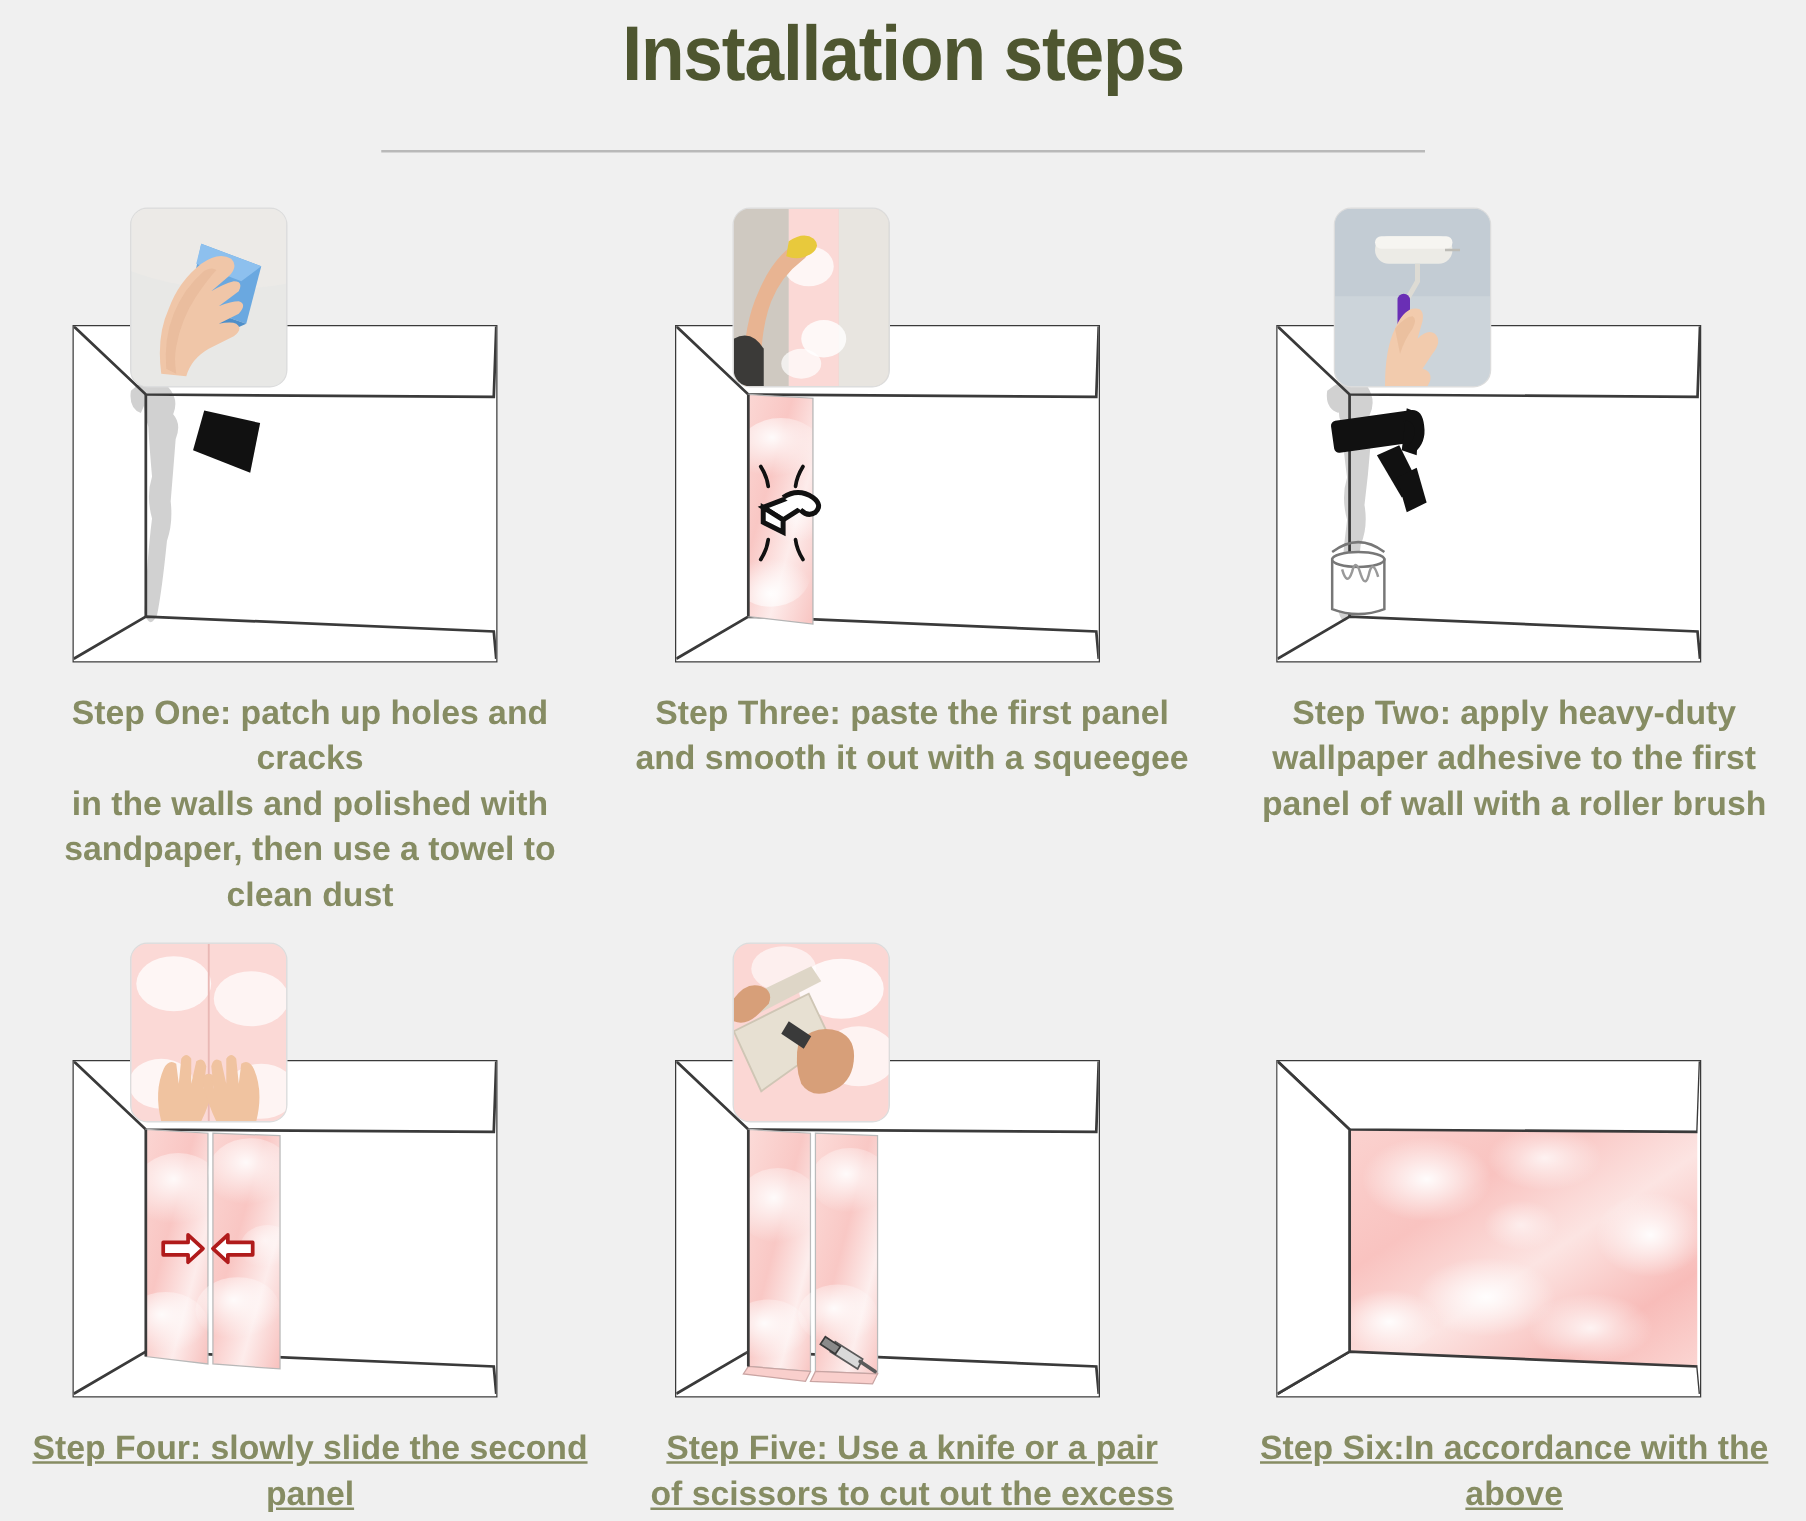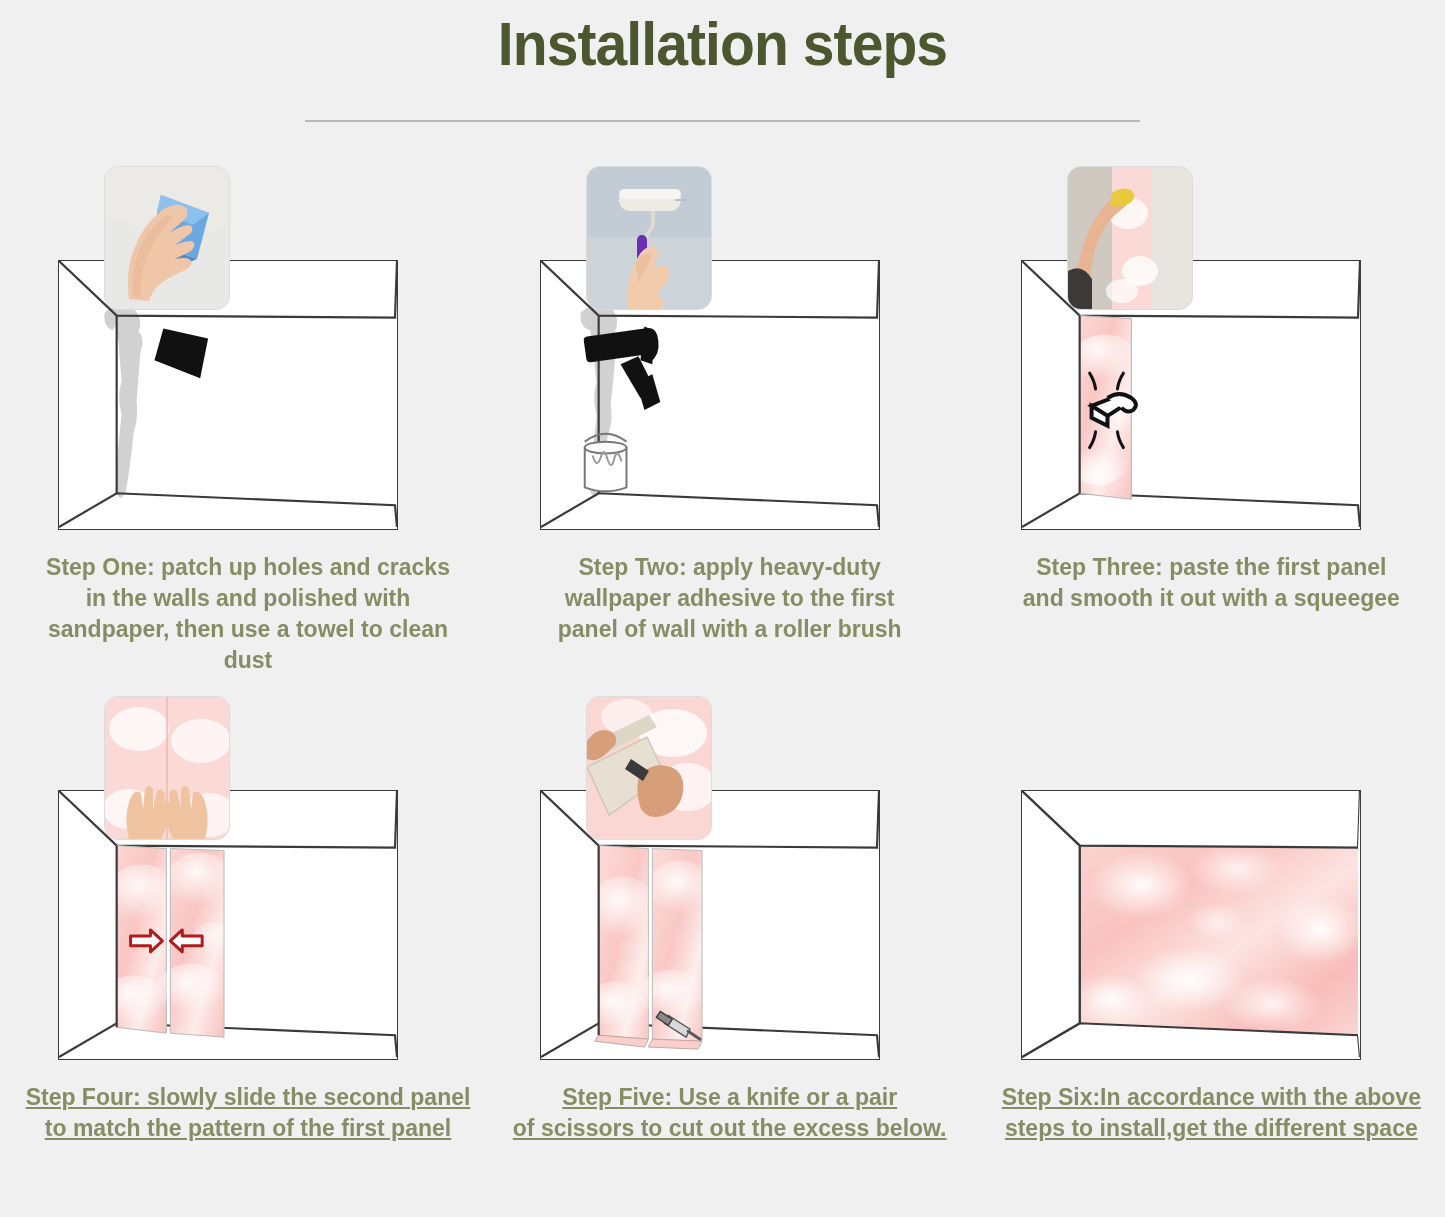--- a/index.html
+++ b/index.html
@@ -54,21 +54,21 @@
     border:1px solid #dcdcdc;
     background:#dfe2e4;
     left:104px;top:16px;
     z-index:5;
   }
   .photo svg{display:block;width:100%;height:100%;}
   
   .caption{
     color:#868c63;
     font-weight:bold;
-    font-size:23px;
+    font-size:27px;
     line-height:1.35;
     text-align:center;
     padding:0 8px;
     white-space:pre-line;
     margin-left:15px;
   }
   .cap-r1{margin-top:2px;}
   .cap-r2{margin-top:2px;text-decoration:underline;}
 </style>
 </head>
@@ -109,69 +109,20 @@
           <g>
             <path d="M24 132 Q20 102 30 80 Q38 58 56 44 Q70 34 80 40 Q86 46 78 54 L64 66 Q74 60 82 58 Q90 58 86 66 L70 78 Q80 74 86 74 Q93 76 86 84 L70 92 Q80 90 84 92 Q90 96 82 102 L62 112 Q48 120 44 134 Z" fill="#f0c6a8"></path>
             <path d="M28 128 Q26 104 34 84 Q42 64 58 50 Q64 46 68 49 Q60 58 52 70 Q40 88 36 110 Q34 120 36 132 Z" fill="#e3b394" opacity=".5"></path>
           </g>
         </svg>
       </div>
     </div>
     <div class="caption cap-r1">Step One: patch up holes and cracks
 in the walls and polished with
 sandpaper, then use a towel to clean dust</div>
-  </div>
-
-  <div class="step-cell">
-    <div class="illus">
-      <div class="room">
-        <svg viewBox="0 0 340 270" preserveAspectRatio="none">
-          <g fill="#c9c9c9" opacity=".85">
-            <path d="M52 46 q12 -8 20 2 q8 12 2 24 q8 10 1 22 q-2 26 -5 50 q3 18 -3 32 q-4 36 -8 56 q-6 12 -10 -2 q3 -42 7 -74 q-5 -18 0 -34 q-3 -22 -4 -40 q-6 -18 0 -36z"></path>
-            <path d="M40 52 q16 -14 28 -4 q-14 10 -19 22 q-11 -4 -9 -18z"></path>
-          </g>
-          <path d="M0 0 L58 55 L338 57 L340 0" fill="none" stroke="#3a3a3a" stroke-width="2.2"></path>
-          <path d="M58 55 L58 234" fill="none" stroke="#3a3a3a" stroke-width="2.2"></path>
-          <path d="M0 268 L58 234 L338 246 L340 268" fill="none" stroke="#3a3a3a" stroke-width="2.2"></path>
-          <g fill="#111111">
-            <rect x="44" y="72" width="66" height="26" rx="4" transform="rotate(-8 77 85)"></rect>
-            <path d="M104 66 L114 70 L112 104 L100 100 Z"></path>
-            <path d="M80 104 L98 96 L114 128 L100 138 Z"></path>
-            <path d="M96 122 L112 114 L120 142 L104 150 Z"></path>
-            <path d="M100 70 q16 -8 18 10 q2 14 -8 22 l-6 -5 q8 -6 6 -15 q-2 -8 -10 -5z"></path>
-          </g>
-          <g fill="none" stroke="#777777" stroke-width="2">
-            <path d="M44 188 h42 v40 q-21 8 -42 0 z" fill="#ffffff"></path>
-            <ellipse cx="65" cy="188" rx="21" ry="6" fill="#ffffff"></ellipse>
-            <path d="M44 182 q21 -16 42 0"></path>
-            <path d="M52 196 q4 14 8 2 q3 -12 7 2 q4 12 7 -2 q3 -10 7 4" stroke="#999999"></path>
-          </g>
-        </svg>
-      </div>
-      <div class="photo">
-        <svg viewBox="0 0 124 142" preserveAspectRatio="none">
-          <rect width="124" height="142" fill="#ccd4da"></rect>
-          <rect width="124" height="70" fill="#c3ccd4"></rect>
-          <g>
-            <rect x="32" y="22" width="62" height="22" rx="11" fill="#ecebe6"></rect>
-            <rect x="32" y="22" width="62" height="10" rx="5" fill="#f6f5f1"></rect>
-            <path d="M88 33 h12" stroke="#bdbcb6" stroke-width="2"></path>
-          </g>
-          <path d="M66 44 L66 58 L58 72" stroke="#dddbd4" stroke-width="4" fill="none"></path>
-          <rect x="50" y="68" width="10" height="34" rx="5" fill="#6a2fb5"></rect>
-          <g>
-            <path d="M40 142 Q40 112 48 96 Q54 82 62 80 Q72 78 70 90 L66 104 Q74 96 80 100 Q86 106 78 116 L70 128 Q78 130 76 138 L74 142 Z" fill="#f2cbad"></path>
-            <path d="M48 96 Q56 86 62 86 Q66 88 62 96 Q56 104 52 116 Z" fill="#e6b996" opacity=".6"></path>
-          </g>
-        </svg>
-      </div>
-    </div>
-    <div class="caption cap-r1">Step Two: apply heavy-duty
-wallpaper adhesive to the first
-panel of wall with a roller brush</div>
   </div>
 
   <div class="step-cell">
     <div class="illus">
       <div class="room">
         <svg viewBox="0 0 340 270" preserveAspectRatio="none">
           <defs>
             <linearGradient id="pinkA" x1="0" y1="0" x2="1" y2="1">
               <stop offset="0%" stop-color="#fbd7d4"></stop>
               <stop offset="35%" stop-color="#f9c7c4"></stop>
@@ -230,20 +181,69 @@
       </div>
     </div>
     <div class="caption cap-r1">Step Three: paste the first panel
 and smooth it out with a squeegee</div>
   </div>
 
   <div class="step-cell">
     <div class="illus">
       <div class="room">
         <svg viewBox="0 0 340 270" preserveAspectRatio="none">
+          <g fill="#c9c9c9" opacity=".85">
+            <path d="M52 46 q12 -8 20 2 q8 12 2 24 q8 10 1 22 q-2 26 -5 50 q3 18 -3 32 q-4 36 -8 56 q-6 12 -10 -2 q3 -42 7 -74 q-5 -18 0 -34 q-3 -22 -4 -40 q-6 -18 0 -36z"></path>
+            <path d="M40 52 q16 -14 28 -4 q-14 10 -19 22 q-11 -4 -9 -18z"></path>
+          </g>
+          <path d="M0 0 L58 55 L338 57 L340 0" fill="none" stroke="#3a3a3a" stroke-width="2.2"></path>
+          <path d="M58 55 L58 234" fill="none" stroke="#3a3a3a" stroke-width="2.2"></path>
+          <path d="M0 268 L58 234 L338 246 L340 268" fill="none" stroke="#3a3a3a" stroke-width="2.2"></path>
+          <g fill="#111111">
+            <rect x="44" y="72" width="66" height="26" rx="4" transform="rotate(-8 77 85)"></rect>
+            <path d="M104 66 L114 70 L112 104 L100 100 Z"></path>
+            <path d="M80 104 L98 96 L114 128 L100 138 Z"></path>
+            <path d="M96 122 L112 114 L120 142 L104 150 Z"></path>
+            <path d="M100 70 q16 -8 18 10 q2 14 -8 22 l-6 -5 q8 -6 6 -15 q-2 -8 -10 -5z"></path>
+          </g>
+          <g fill="none" stroke="#777777" stroke-width="2">
+            <path d="M44 188 h42 v40 q-21 8 -42 0 z" fill="#ffffff"></path>
+            <ellipse cx="65" cy="188" rx="21" ry="6" fill="#ffffff"></ellipse>
+            <path d="M44 182 q21 -16 42 0"></path>
+            <path d="M52 196 q4 14 8 2 q3 -12 7 2 q4 12 7 -2 q3 -10 7 4" stroke="#999999"></path>
+          </g>
+        </svg>
+      </div>
+      <div class="photo">
+        <svg viewBox="0 0 124 142" preserveAspectRatio="none">
+          <rect width="124" height="142" fill="#ccd4da"></rect>
+          <rect width="124" height="70" fill="#c3ccd4"></rect>
+          <g>
+            <rect x="32" y="22" width="62" height="22" rx="11" fill="#ecebe6"></rect>
+            <rect x="32" y="22" width="62" height="10" rx="5" fill="#f6f5f1"></rect>
+            <path d="M88 33 h12" stroke="#bdbcb6" stroke-width="2"></path>
+          </g>
+          <path d="M66 44 L66 58 L58 72" stroke="#dddbd4" stroke-width="4" fill="none"></path>
+          <rect x="50" y="68" width="10" height="34" rx="5" fill="#6a2fb5"></rect>
+          <g>
+            <path d="M40 142 Q40 112 48 96 Q54 82 62 80 Q72 78 70 90 L66 104 Q74 96 80 100 Q86 106 78 116 L70 128 Q78 130 76 138 L74 142 Z" fill="#f2cbad"></path>
+            <path d="M48 96 Q56 86 62 86 Q66 88 62 96 Q56 104 52 116 Z" fill="#e6b996" opacity=".6"></path>
+          </g>
+        </svg>
+      </div>
+    </div>
+    <div class="caption cap-r1">Step Two: apply heavy-duty
+wallpaper adhesive to the first
+panel of wall with a roller brush</div>
+  </div>
+
+  <div class="step-cell">
+    <div class="illus">
+      <div class="room">
+        <svg viewBox="0 0 340 270" preserveAspectRatio="none">
           <defs>
             <linearGradient id="pinkB" x1="0" y1="0" x2="1" y2="1">
               <stop offset="0%" stop-color="#fbd5d2"></stop>
               <stop offset="40%" stop-color="#f9c6c3"></stop>
               <stop offset="70%" stop-color="#fdeceb"></stop>
               <stop offset="100%" stop-color="#f7c0bd"></stop>
             </linearGradient>
             <radialGradient id="cloudC" cx=".45" cy=".35" r=".6">
               <stop offset="0%" stop-color="#ffffff" stop-opacity=".9"></stop>
               <stop offset="100%" stop-color="#ffffff" stop-opacity="0"></stop>

